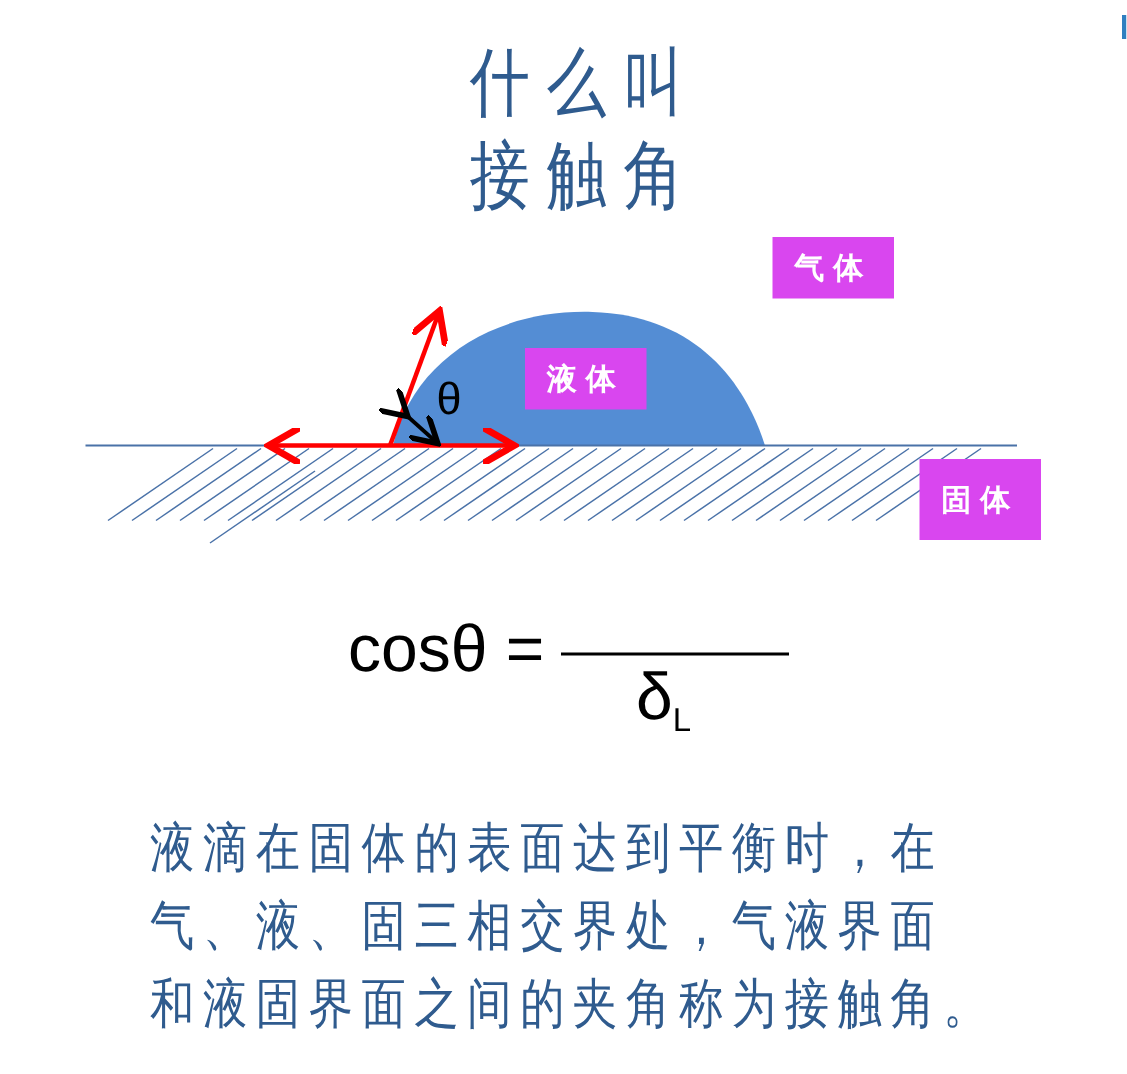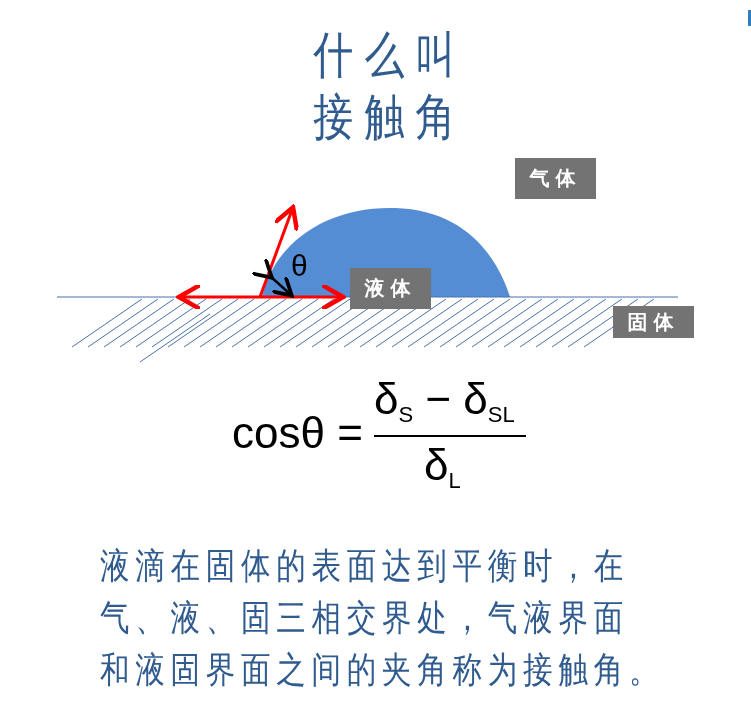--- a/index.html
+++ b/index.html
@@ -3,21 +3,21 @@
   <meta charset="utf-8">
   <style>
     html, body { margin: 0; padding: 0; background: #ffffff; }
     body { width: 751px; height: 716px; position: relative; overflow: hidden;
            font-family: "DejaVu Sans", sans-serif; }
     .title { position: absolute; left: 290px; width: 200px; text-align: center;
              color: #2f5b8e; font-size: 50px; letter-spacing: 14px; line-height: 58px;
              font-family: "DejaVu Sans", sans-serif; transform: scaleX(0.8); }
     .title.l1 { top: 26px; }
     .title.l2 { top: 88px; }
-    .tag { position: absolute; background: #737373; color: #ffffff; font-weight: bold;
+    .tag { position: absolute; background: #d946ef; color: #ffffff; font-weight: bold;
            font-size: 20px; display: flex; align-items: center; justify-content: center;
            letter-spacing: 6px; font-family: "DejaVu Sans", sans-serif; }
     .diagram { position: absolute; left: 0; top: 0; }
     .formula { position: absolute; left: 232px; top: 378px; width: 300px; height: 125px;
                font-family: Liberation Sans, sans-serif; color: #000; }
     .formula .lhs { position: absolute; left: 0; top: 30px; font-size: 44px; }
     .formula .frac-line { position: absolute; left: 142px; top: 57px; width: 152px; height: 2px; background: #000; }
     .formula .num { position: absolute; left: 142px; top: -4px; font-size: 44px; white-space: nowrap; }
     .formula .den { position: absolute; left: 192px; top: 62px; font-size: 44px; }
     .formula sub { font-size: 22px; vertical-align: -8px; }
@@ -89,26 +89,25 @@
 
   <line x1="260" y1="297" x2="340" y2="297" stroke="#ff0000" stroke-width="3" marker-end="url(#redhead)"></line>
   <line x1="260" y1="297" x2="182" y2="297" stroke="#ff0000" stroke-width="3" marker-end="url(#redhead)"></line>
   <line x1="260" y1="297" x2="292" y2="210" stroke="#ff0000" stroke-width="3" marker-end="url(#redhead)"></line>
 
   <line x1="270" y1="276" x2="290" y2="294" stroke="#000" stroke-width="2.5" marker-end="url(#blackhead)" marker-start="url(#blackhead)"></line>
   <text x="291" y="276" font-size="30" font-family="Liberation Sans, sans-serif" fill="#000">θ</text>
 </svg>
 
 <div class="tag" style="left:515px; top:158px; width:81px; height:41px;">气体</div>
-<div class="tag" style="left:350px; top:232px; width:81px; height:41px;margin-top:36px;">液体</div>
-<div class="tag" style="left:613px; top:306px; width:81px; height:32px;">固体</div>
+<div class="tag" style="left:350px; top:232px; width:81px; height:41px;">液体</div>
+<div class="tag" style="left:613px; top:306px; width:81px; height:54px;">固体</div>
 
 <div class="formula">
   <div class="lhs">cosθ =</div>
-  <div class="num"><span>δ</span><sub>S</sub><span> − </span><span>δ</span><sub>SL</sub></div>
   <div class="frac-line"></div>
   <div class="den"><span>δ</span><sub>L</sub></div>
 </div>
 
 <div class="desc">
   <div>液滴在固体的表面达到平衡时，在</div>
   <div>气、液、固三相交界处，气液界面</div>
   <div>和液固界面之间的夹角称为接触角。</div>
 </div>
 

